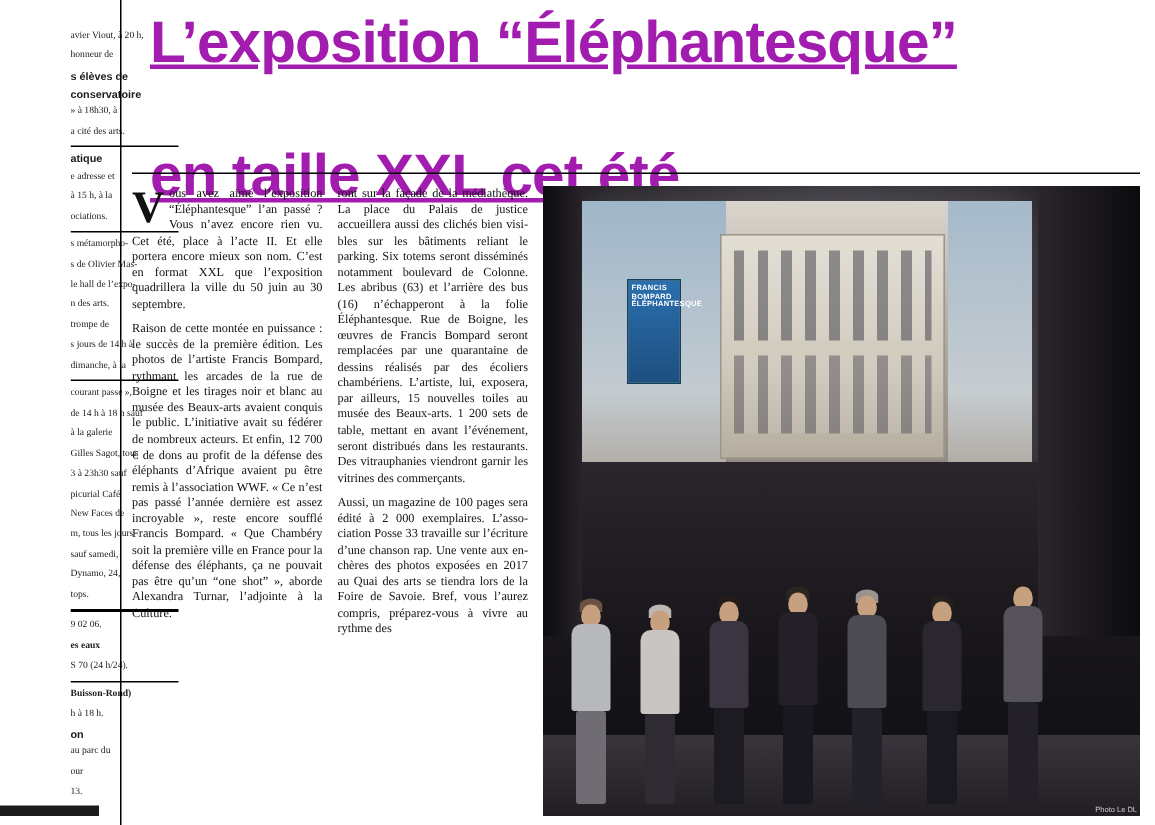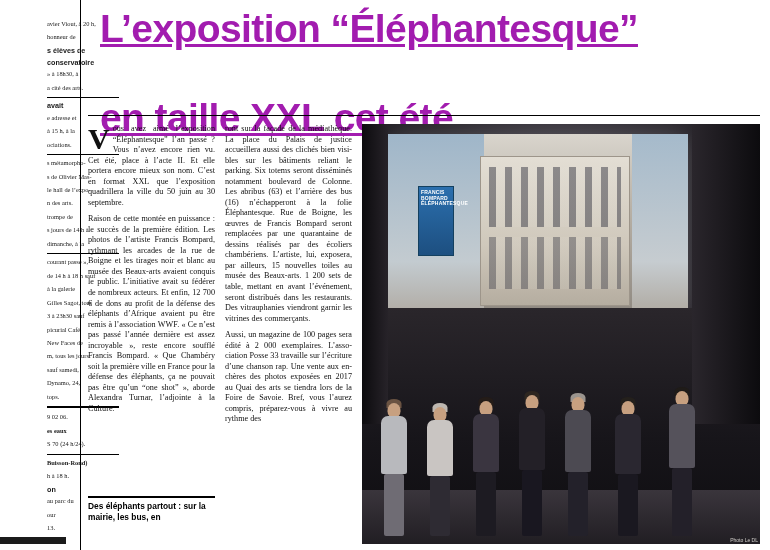--- a/index.html
+++ b/index.html
@@ -283,21 +283,21 @@
 <div class="page">
 
   <div class="left-strip">
     <p>avier Viout, à 20 h,</p>
     <p>honneur de</p>
     <p class="hdr">s élèves de</p>
     <p class="hdr">conservatoire</p>
     <p>» à 18h30, à</p>
     <p>a cité des arts.</p>
     <div class="rule"></div>
-    <p class="hdr">avait</p>
+    <p class="hdr">atique</p>
     <p>e adresse et</p>
     <p>à 15 h, à la</p>
     <p>ociations.</p>
     <div class="rule"></div>
     <p>s métamorpho-</p>
     <p>s de Olivier Mas-</p>
     <p>le hall de l’expo-</p>
     <p>n des arts.</p>
     <p>trompe de</p>
     <p>s jours de 14 h à</p>
@@ -339,21 +339,20 @@
   <div class="col col1">
     <p><span class="dropcap">V</span><span>ous avez aimé l’expo­sition “Éléphantes­que” l’an passé ? Vous n’avez encore rien vu. Cet été, place à l’acte II. Et elle portera encore mieux son nom. C’est en format XXL que l’exposition quadrille­ra la ville du 50 juin au 30 septembre.</span></p>
     <p>Raison de cette montée en puissance : le succès de la première édition. Les photos de l’artiste Francis Bompard, rythmant les ar­cades de la rue de Boigne et les tirages noir et blanc au musée des Beaux-arts avaient conquis le public. L’initiative avait su fédérer de nombreux acteurs. Et enfin, 12 700 € de dons au profit de la défense des éléphants d’Afrique avaient pu être remis à l’association WWF. « Ce n’est pas passé l’année der­nière est assez incroya­ble », reste encore soufflé Francis Bompard. « Que Chambéry soit la première ville en France pour la dé­fense des éléphants, ça ne pouvait pas être qu’un “one shot” », aborde Alexandra Turnar, l’ad­jointe à la Culture.</p>
   </div>
 
   <div class="col col2">
     <p>ront sur la façade de la mé­diathèque. La place du Pa­lais de justice accueillera aussi des clichés bien visi­bles sur les bâtiments re­liant le parking. Six totems seront disséminés notam­ment boulevard de Co­lonne. Les abribus (63) et l’arrière des bus (16) n’échapperont à la folie Éléphantesque. Rue de Boigne, les œuvres de Francis Bompard seront remplacées par une qua­rantaine de dessins réalisés par des écoliers chambériens. L’artiste, lui, exposera, par ailleurs, 15 nouvelles toiles au musée des Beaux-arts. 1 200 sets de table, mettant en avant l’événement, se­ront distribués dans les restaurants. Des vi­trauphanies viendront gar­nir les vitrines des com­merçants.</p>
     <p>Aussi, un magazine de 100 pages sera édité à 2 000 exemplaires. L’asso­ciation Posse 33 travaille sur l’écriture d’une chan­son rap. Une vente aux en­chères des photos expo­sées en 2017 au Quai des arts se tiendra lors de la Foire de Savoie. Bref, vous l’aurez compris, préparez-vous à vivre au rythme des</p>
   </div>
 
-  <div class="teaser">Des éléphants partout : sur la mairie, les bus, en</div>
 
   <div class="photo">
     <div class="hall-bg"></div>
     <div class="screen">
       <div class="sky-left"></div>
       <div class="sky-right"></div>
       <div class="bldg"></div>
       <div class="banner">FRANCIS BOMPARD ÉLÉPHANTESQUE</div>
     </div>
     <div class="stage"></div>

